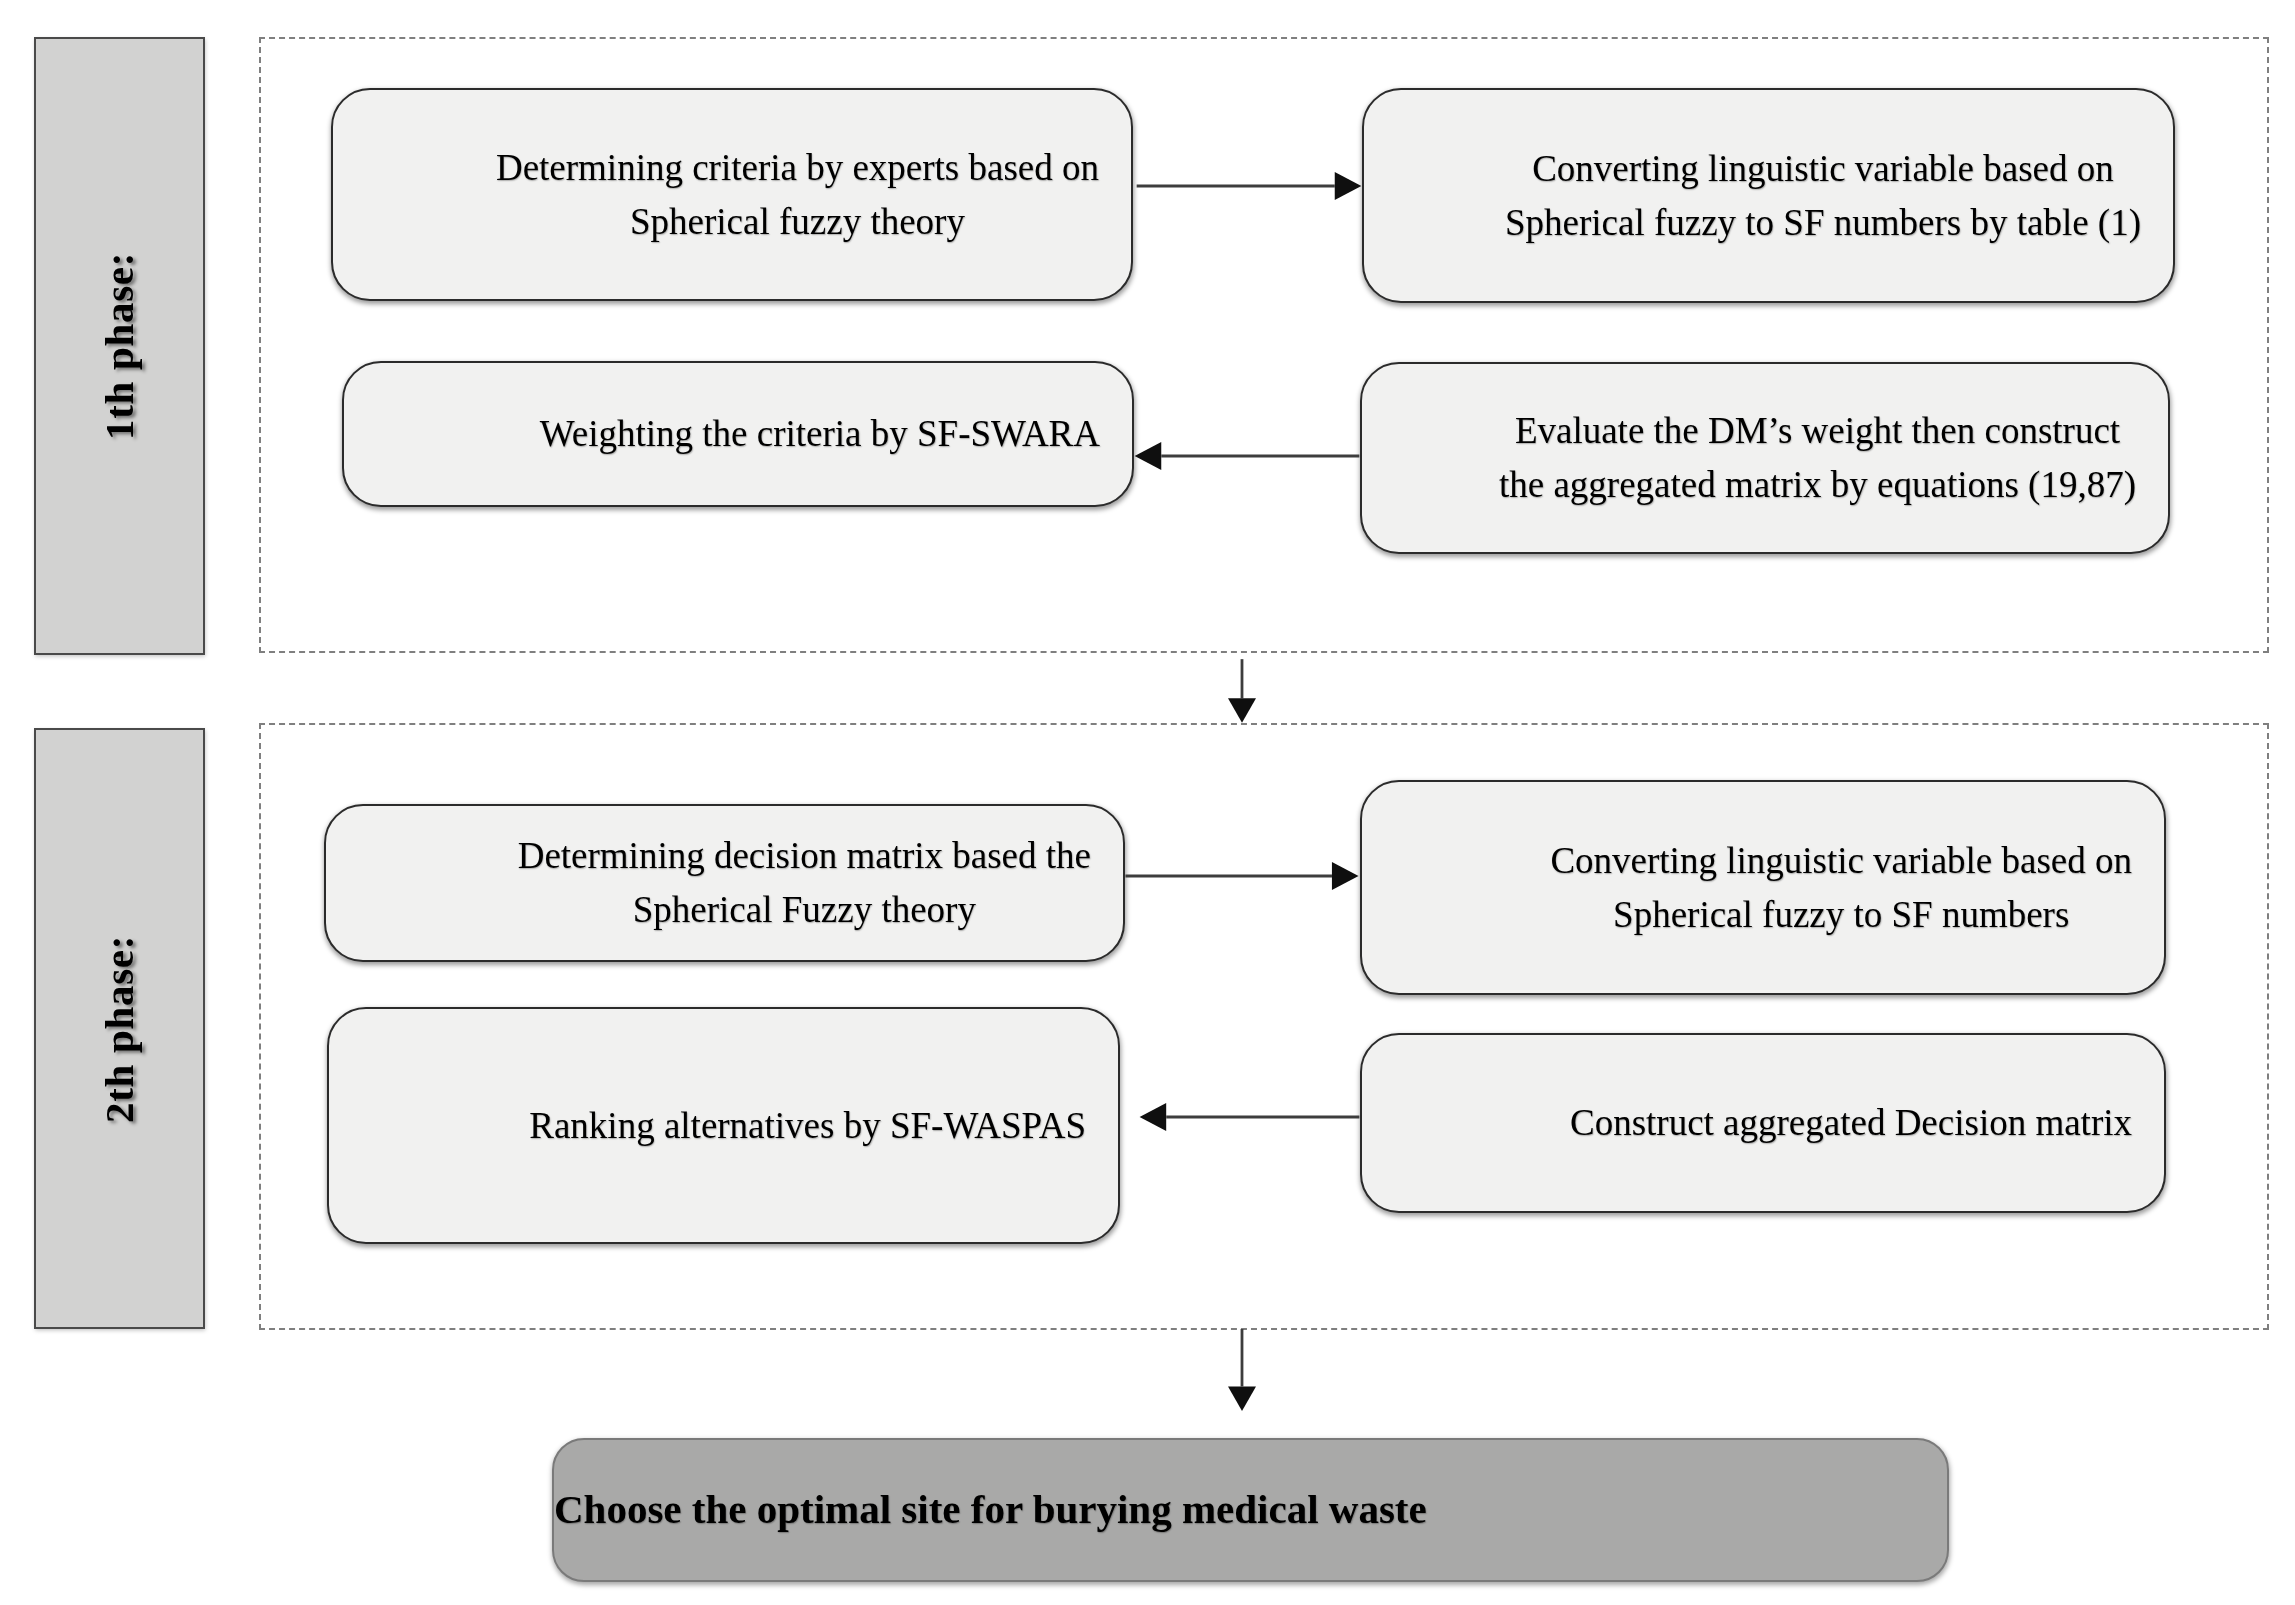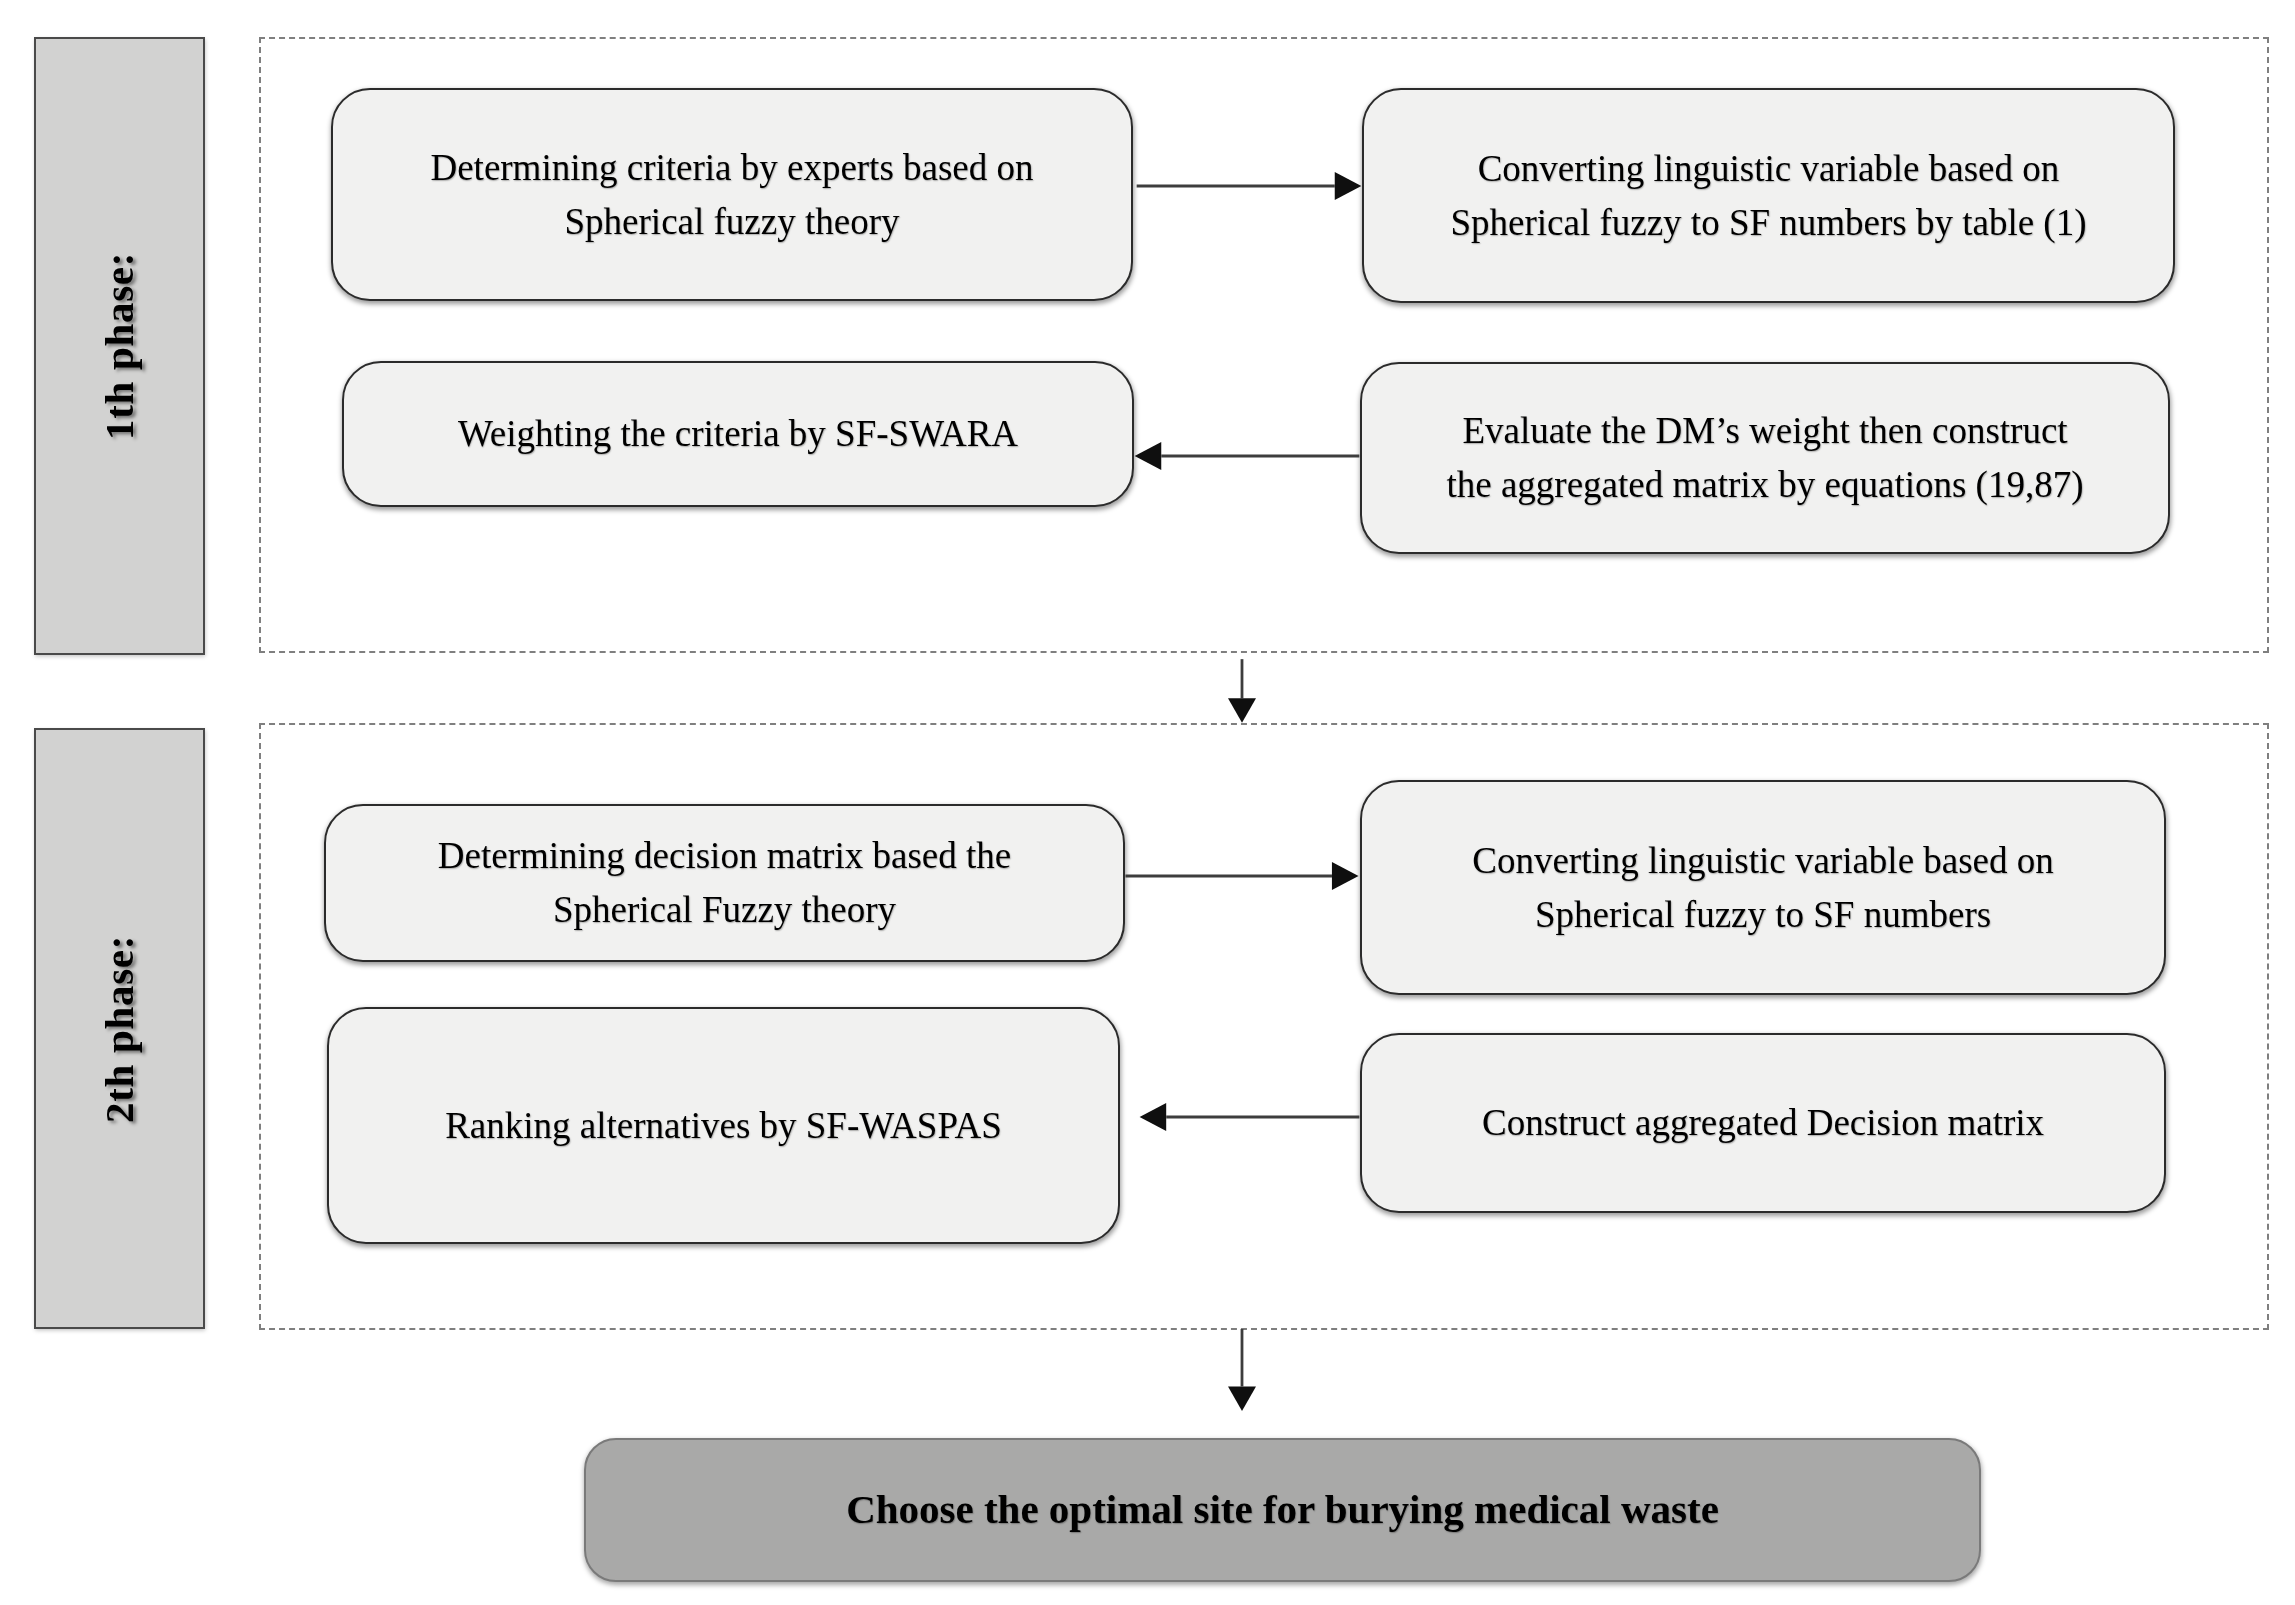--- a/index.html
+++ b/index.html
@@ -12,31 +12,31 @@
     position:absolute;background:#d2d2d1;border:2.1px solid #4a4a4a;
     display:flex;align-items:center;justify-content:center;
     box-shadow:1.4px 2.1px 4.2px rgba(0,0,0,.25);
   }
   .phase-label{
     transform:rotate(-90deg);white-space:nowrap;font-weight:bold;font-size:41px;
     letter-spacing:0.7px;text-shadow:-2.1px 2.8px 3.5px rgba(0,0,0,.45);
   }
   .flow-box{
     position:absolute;background:#f1f1f0;border:2.1px solid #2b2b2b;border-radius:39px;
-    display:flex;align-items:center;justify-content:center;text-align:center;
+    display:flex;align-items:center;justify-content:flex-end;text-align:center;
     box-shadow:0.7px 2.8px 4.9px rgba(0,0,0,.4);padding:24px 32px;box-sizing:border-box;
   }
   .box-text{
     font-size:37px;line-height:1.45;white-space:pre-line;
     text-shadow:0.7px 1.4px 1.4px rgba(0,0,0,.3);
   }
   .final-box{
     position:absolute;background:#a9a9a8;border:2.1px solid #7a7a7a;border-radius:32px;
-    display:flex;align-items:center;justify-content:center;text-align:center;
-    box-shadow:0.7px 2.8px 4.9px rgba(0,0,0,.35);box-sizing:border-box;margin-left:32px;
+    display:flex;align-items:center;text-align:center;
+    box-shadow:0.7px 2.8px 4.9px rgba(0,0,0,.35);box-sizing:border-box;
   }
   .final-box .box-text{font-size:41px;font-weight:bold;}
   .arrow{position:absolute;}
   .arrow line{stroke:#3d3d3d;stroke-width:4;}
   .arrow polygon{fill:#0f0f0f;}
 </style>
 </head>
 <body>
 
 <div class="page">

